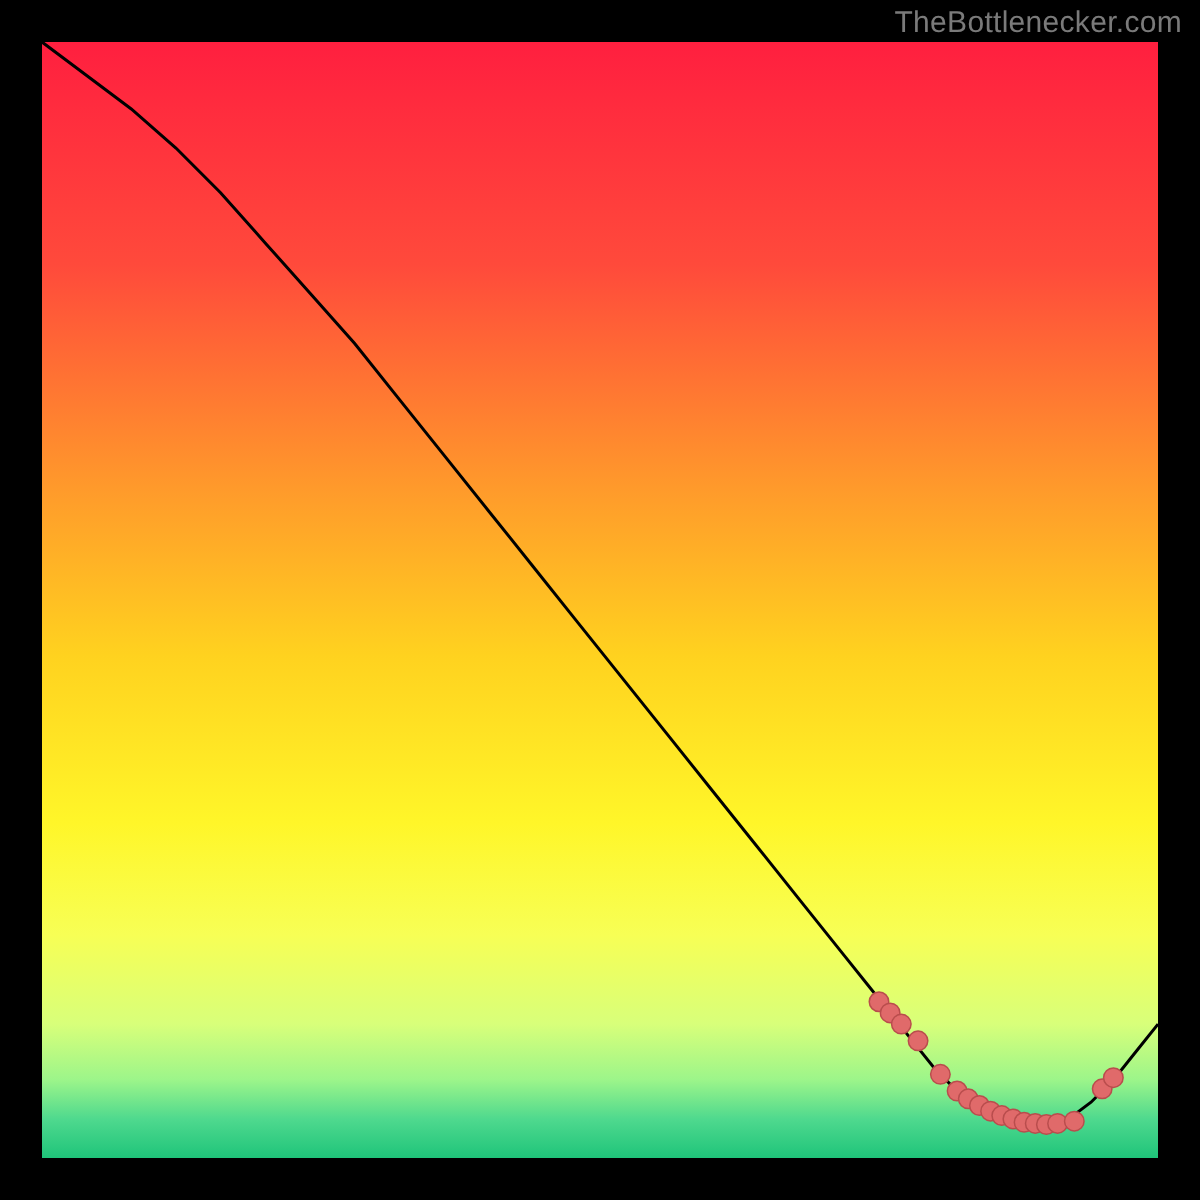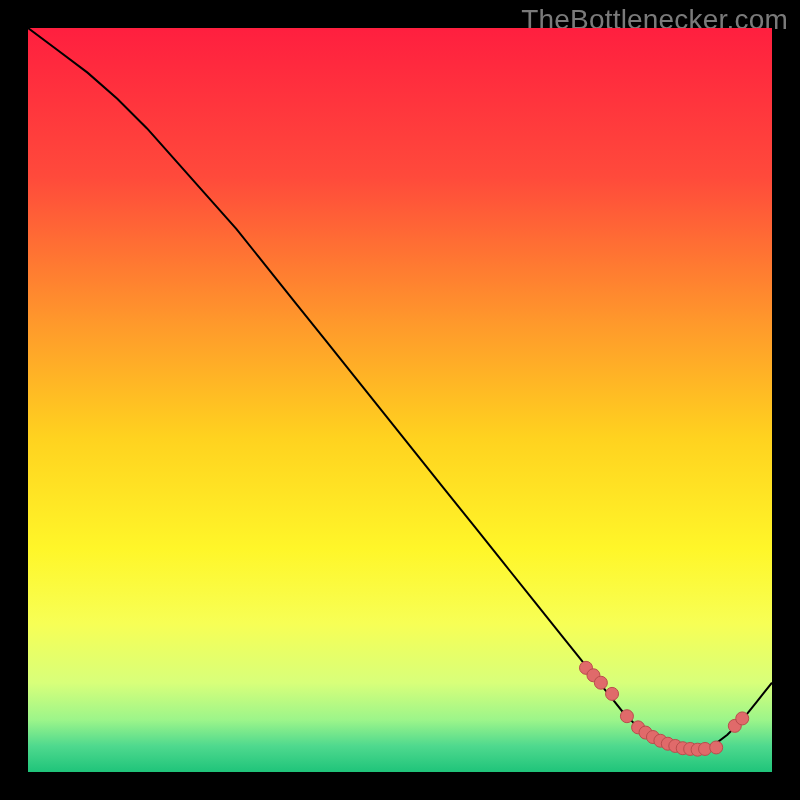--- a/index.html
+++ b/index.html
@@ -8,21 +8,21 @@
     position: relative;
     width: 800px;
     height: 800px;
     background: #000;
   }
   .watermark {
     position: absolute;
     top: 4px;
     right: 12px;
     font-family: Arial, Helvetica, sans-serif;
-    font-size: 28px;
+    font-size: 20px;
     color: #7a7a7a;
     letter-spacing: 0.2px;
     user-select: none;
   }
   .plot {
     position: absolute;
     left: 28px;
     top: 28px;
     width: 744px;
     height: 744px;

